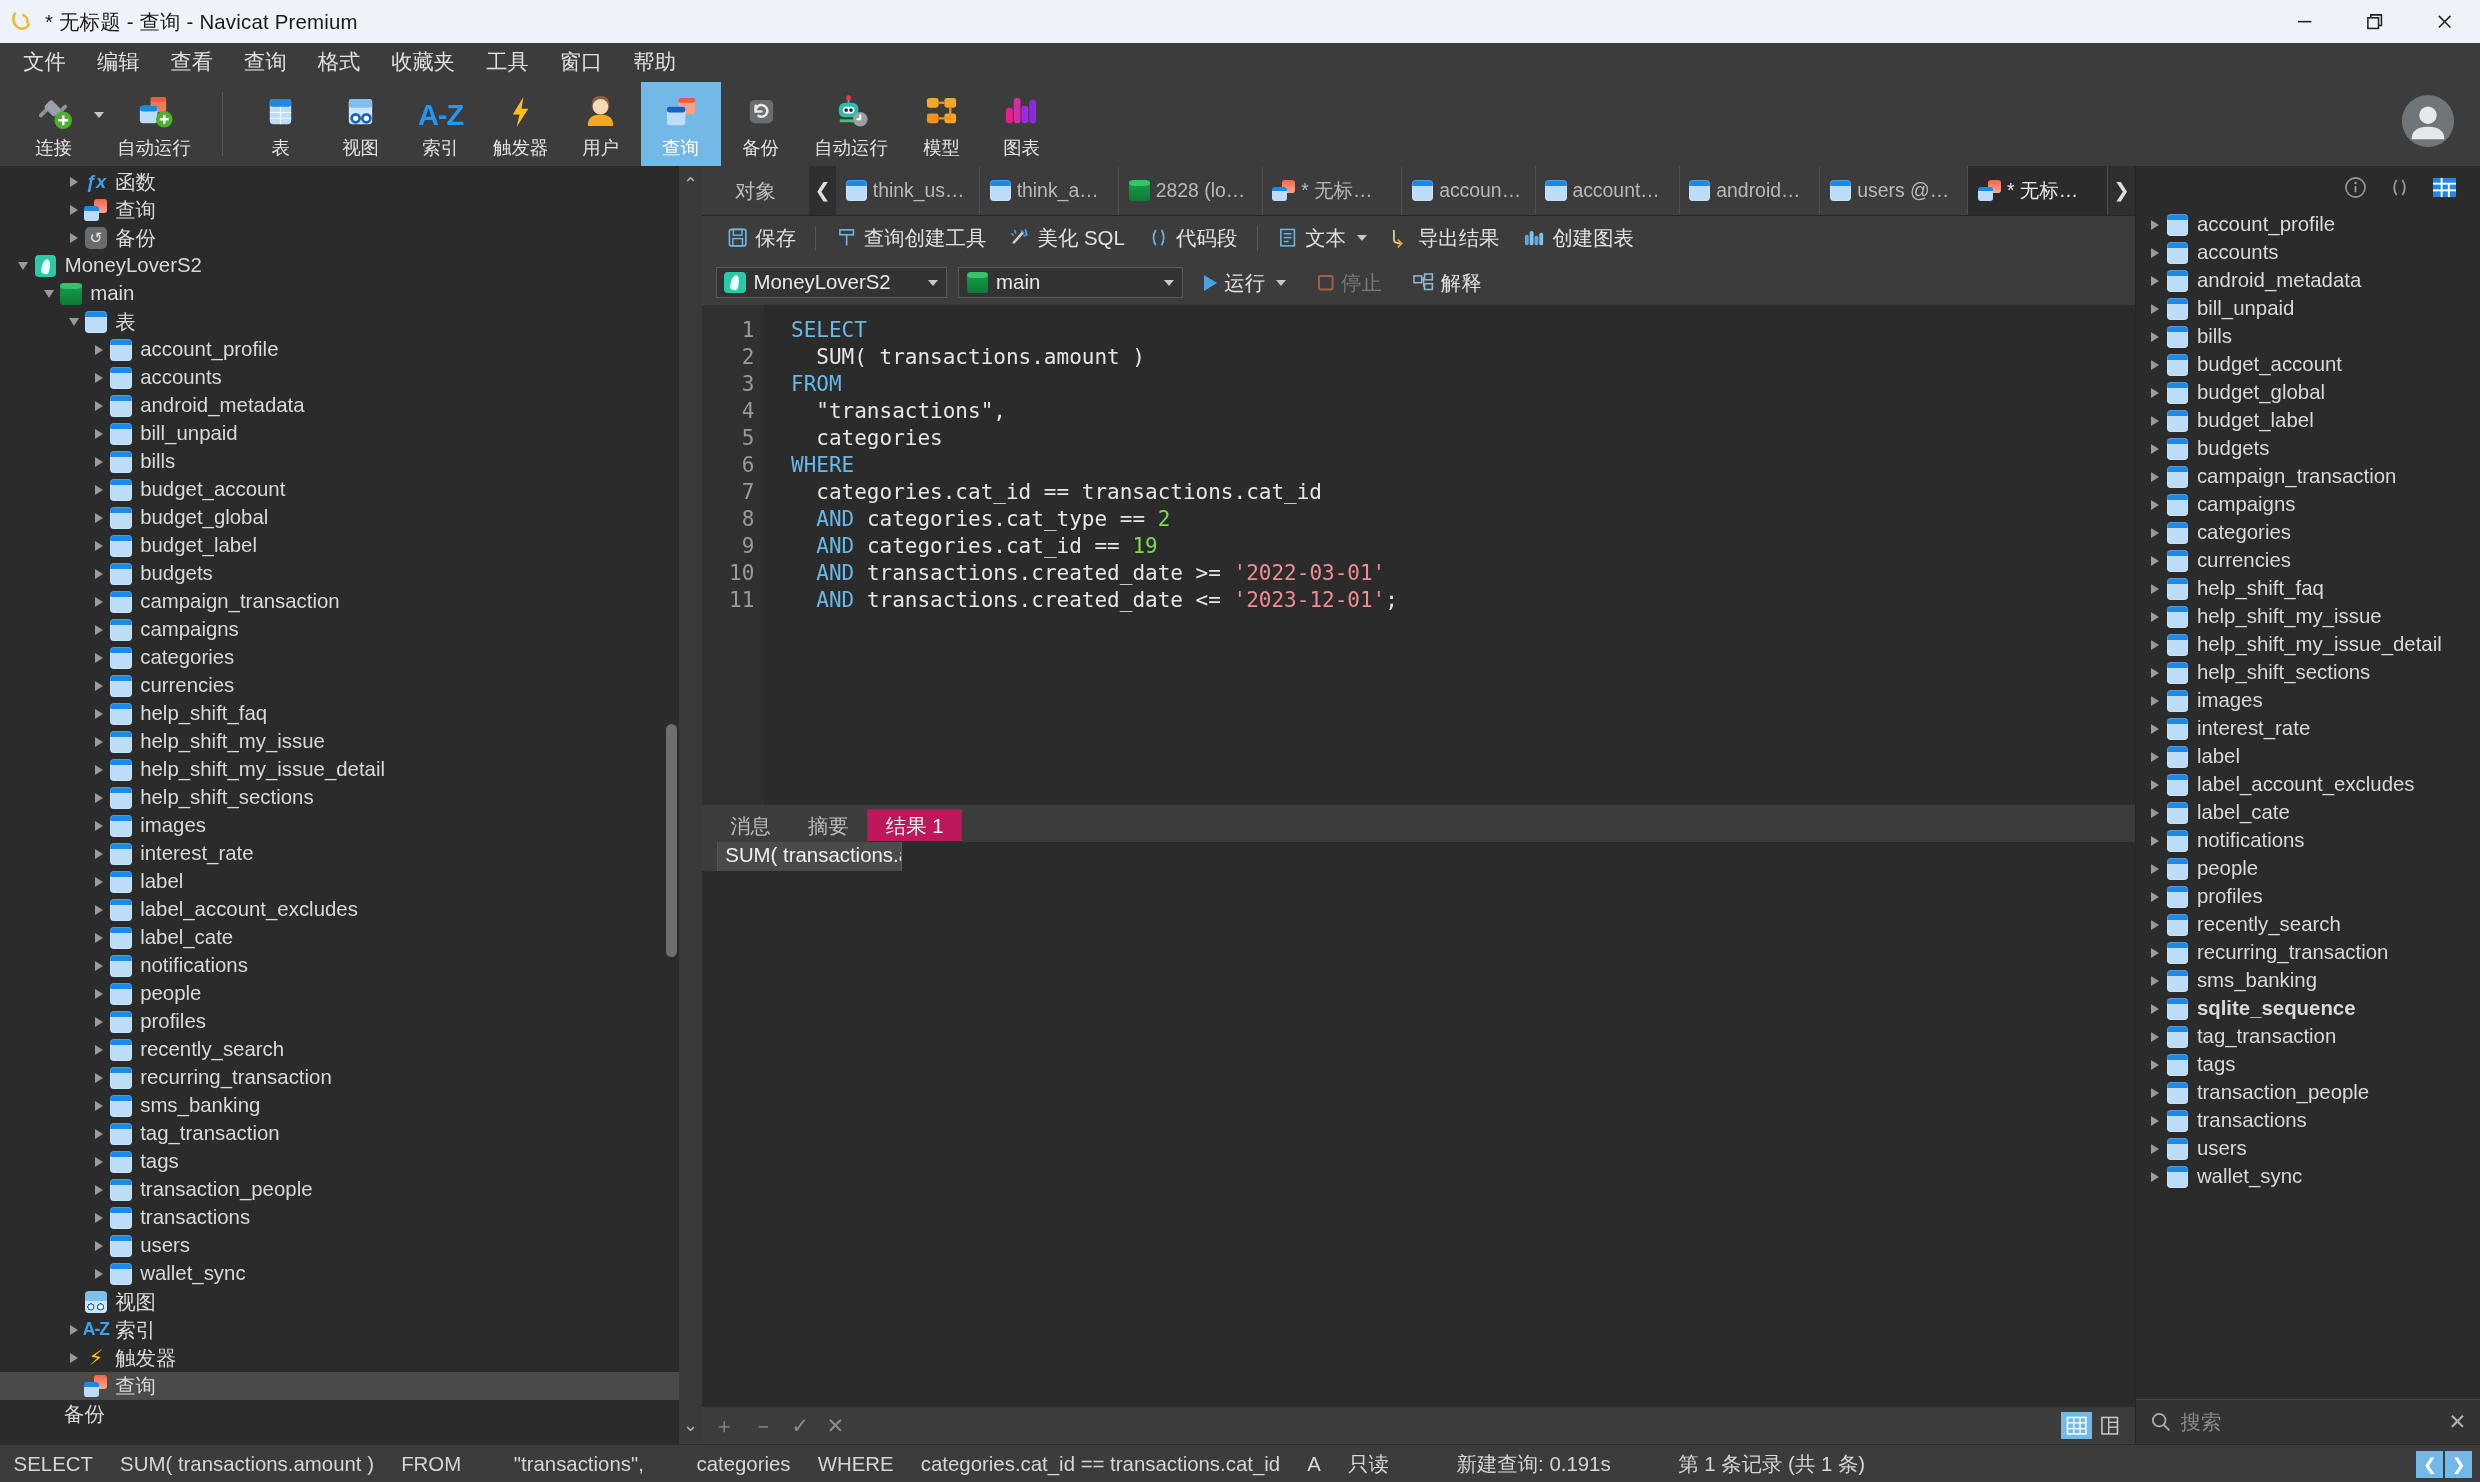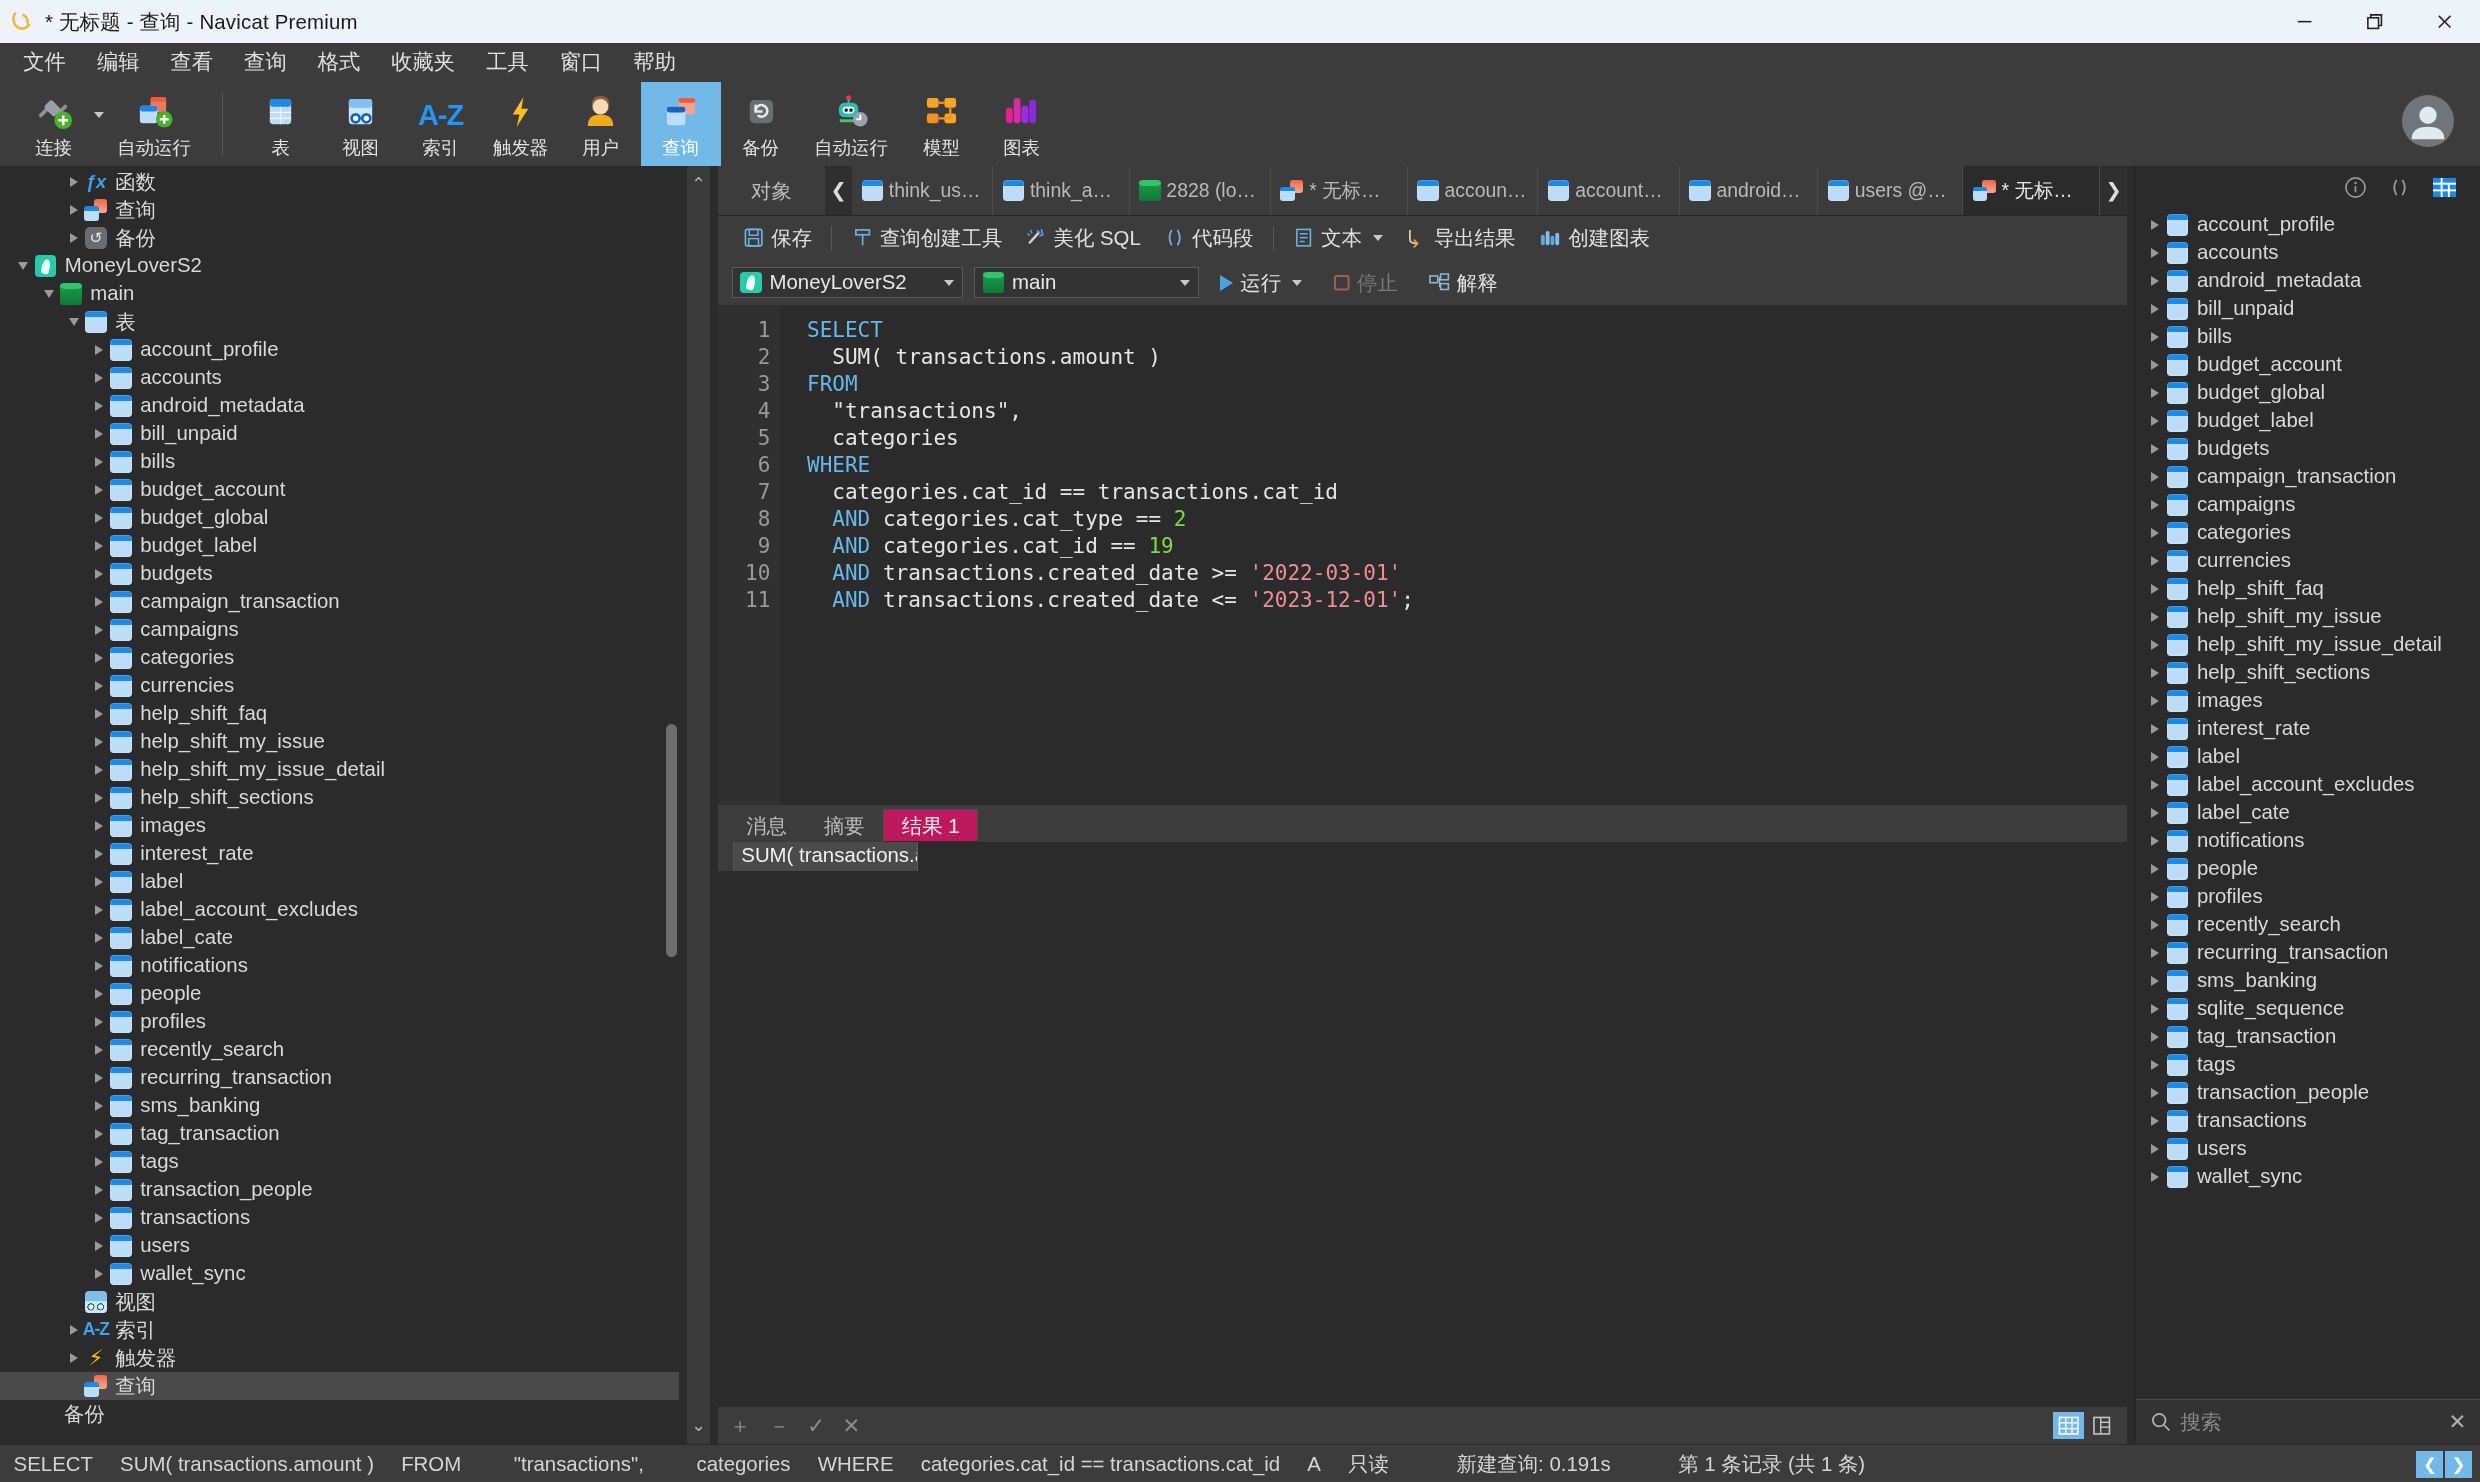--- a/index.html
+++ b/index.html
@@ -28,21 +28,21 @@
   .rb.wide { width:101px; }
   .rb .lbl { font-size:18.4px; color:#e2e2e2; }
   .rb.active { background:#73b9e8; }
   .rb.active .lbl { color:#ffffff; }
   .rb-ic { height:39px; display:flex; align-items:flex-end; }
   .rb-sep { width:1px; background:#555; margin:9.7px 17.5px; }
   .caret-dn { width:0;height:0;border-left:5.8px solid transparent;border-right:5.8px solid transparent;border-top:6.8px solid #c8c8c8; }
   .avatar-wrap { position:absolute; right:25px; top:50%; transform:translateY(-50%); }
 
   
-  .body { flex:1; display:flex; min-height:0; background:#2b2b2b;gap:8px; }
+  .body { flex:1; display:flex; min-height:0; background:#2b2b2b; }
 
   
   .leftpane { width:679px; background:#2b2b2b; position:relative; display:flex; flex-direction:column; }
   .tree { flex:1; overflow:hidden; padding-top:1.9px; position:relative; }
   .trow { height:28px; display:flex; align-items:center; white-space:nowrap; font-size:20.4px; color:#d9d9d9; }
   .trow.sel { background:#4a4a4a; }
   .tw { width:19.4px; display:flex; justify-content:center; align-items:center; flex:none; }
   .arrow-r { width:0;height:0;border-top:5.8px solid transparent;border-bottom:5.8px solid transparent;border-left:8.7px solid #9a9a9a; }
   .arrow-d { width:0;height:0;border-left:5.8px solid transparent;border-right:5.8px solid transparent;border-top:8.7px solid #9a9a9a; }
   .ticon { width:25px; margin-right:6.8px; display:flex; align-items:center; justify-content:center; flex:none; }
@@ -1256,21 +1256,21 @@
           </div>
           <div class="trow" style="padding-left: 9.7px;">
             <span class="tw">
               <i class="arrow-r"></i>
             </span>
             <span class="ticon">
               <span class="ic-table"></span>
             </span>
             <span>sms_banking</span>
           </div>
-          <div class="trow" style="padding-left: 9.7px;">
+          <div class="trow" style="padding-left: 9.7px; font-weight: bold;">
             <span class="tw">
               <i class="arrow-r"></i>
             </span>
             <span class="ticon">
               <span class="ic-table"></span>
             </span>
             <span>sqlite_sequence</span>
           </div>
           <div class="trow" style="padding-left: 9.7px;">
             <span class="tw">

